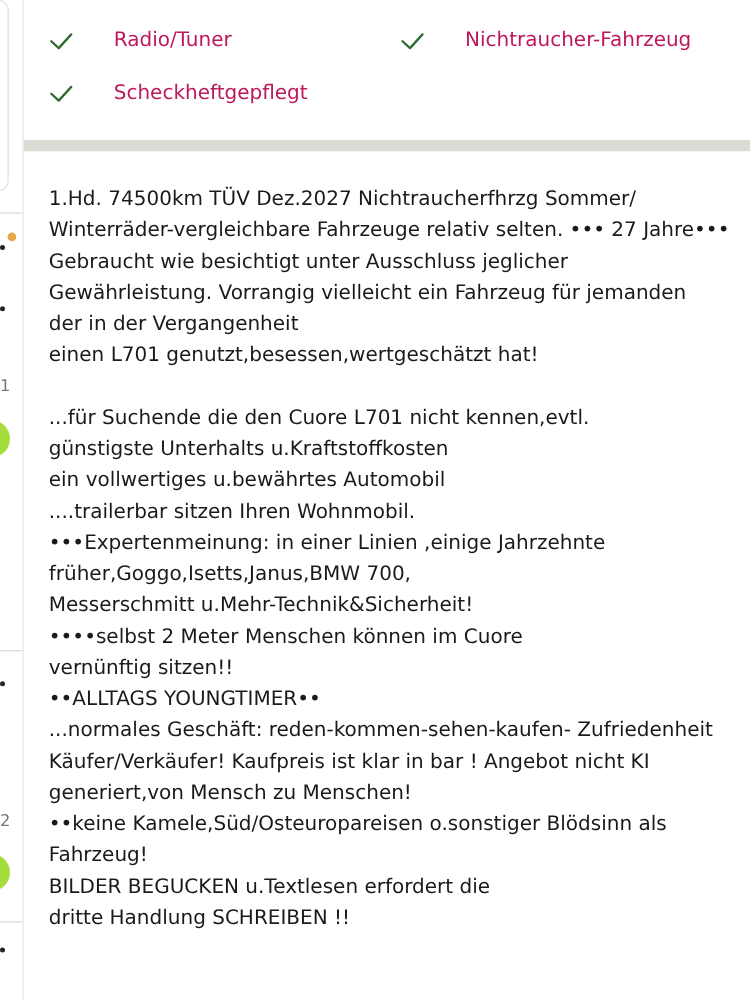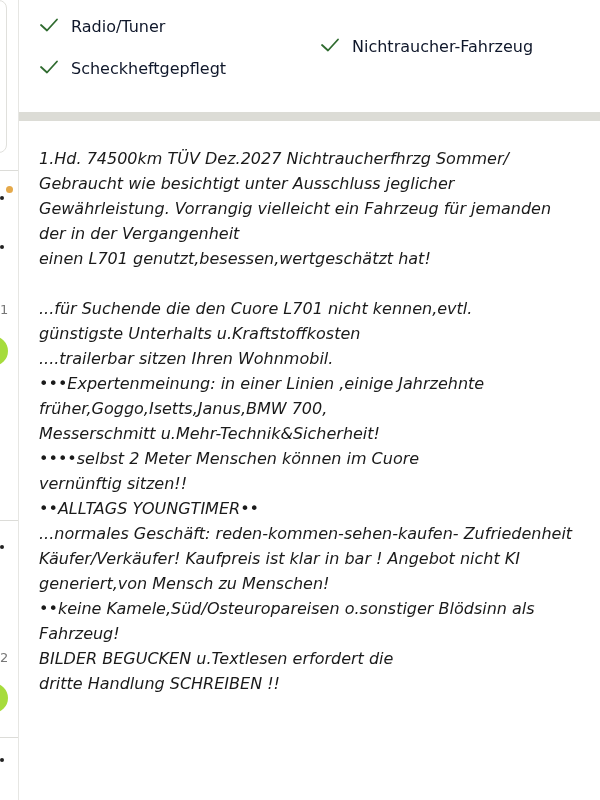--- a/index.html
+++ b/index.html
@@ -90,25 +90,26 @@
     .features {
       position: absolute;
       left: 0;
       top: 0;
       width: 581px;
       height: 112px;
     }
     .feature {
       position: absolute;
       display: flex;
-      align-items: flex-start;
+      align-items: flex-end;
       height: 24px;
       font-size: 16px;
-      color: #0f172a;
+      color: #be185d;
       white-space: nowrap;
+      gap: 20px;
     }
     .feature .check {
       width: 20px;
       height: 16px;
       margin-right: 12px;
       display: inline-block;
     }
     .section-divider {
       position: absolute;
       left: 0;
@@ -118,21 +119,20 @@
       background: #dcdcd6;
     }
     .description {
       position: absolute;
       left: 20px;
       top: 146px;
       width: 555px;
       font-size: 16px;
       line-height: 25px;
       color: #1a1a1a;
-      font-style: italic;
     }
     .description .line {
       display: block;
       white-space: nowrap;
       height: 25px;
     }
     .description .line.blank {
       height: 25px;
     }
   </style>
@@ -162,21 +162,21 @@
 
     <div class="features">
       <div class="feature" style="left:20px; top:17px;">
         <span class="check">
           <svg width="20" height="16" viewBox="0 0 20 16">
               <path d="M2 8 L8 13.5 L18 2.5" fill="none" stroke="#2f6b2f" stroke-width="1.8" stroke-linecap="round" stroke-linejoin="round"></path>
             </svg>
         </span>
         <span>Radio/Tuner</span>
       </div>
-      <div class="feature" style="left:301px; top:17px;margin-top:20px;">
+      <div class="feature" style="left:301px; top:17px;">
         <span class="check">
           <svg width="20" height="16" viewBox="0 0 20 16">
               <path d="M2 8 L8 13.5 L18 2.5" fill="none" stroke="#2f6b2f" stroke-width="1.8" stroke-linecap="round" stroke-linejoin="round"></path>
             </svg>
         </span>
         <span>Nichtraucher-Fahrzeug</span>
       </div>
       <div class="feature" style="left:20px; top:59px;">
         <span class="check">
           <svg width="20" height="16" viewBox="0 0 20 16">
@@ -184,27 +184,29 @@
             </svg>
         </span>
         <span>Scheckheftgepflegt</span>
       </div>
     </div>
 
     <div class="section-divider"></div>
 
     <div class="description">
       <span class="line">1.Hd. 74500km TÜV Dez.2027 Nichtraucherfhrzg Sommer/</span>
+      <span class="line">Winterräder-vergleichbare Fahrzeuge relativ selten. ••• 27 Jahre•••</span>
       <span class="line">Gebraucht wie besichtigt unter Ausschluss jeglicher</span>
       <span class="line">Gewährleistung. Vorrangig vielleicht ein Fahrzeug für jemanden</span>
       <span class="line">der in der Vergangenheit</span>
       <span class="line">einen L701 genutzt,besessen,wertgeschätzt hat!</span>
       <span class="line blank"></span>
       <span class="line">...für Suchende die den Cuore L701 nicht kennen,evtl.</span>
       <span class="line">günstigste Unterhalts u.Kraftstoffkosten</span>
+      <span class="line">ein vollwertiges u.bewährtes Automobil</span>
       <span class="line">....trailerbar sitzen Ihren Wohnmobil.</span>
       <span class="line">•••Expertenmeinung: in einer Linien ,einige Jahrzehnte</span>
       <span class="line">früher,Goggo,Isetts,Janus,BMW 700,</span>
       <span class="line">Messerschmitt u.Mehr-Technik&amp;Sicherheit!</span>
       <span class="line">••••selbst 2 Meter Menschen können im Cuore</span>
       <span class="line">vernünftig sitzen!!</span>
       <span class="line">••ALLTAGS YOUNGTIMER••</span>
       <span class="line">...normales Geschäft: reden-kommen-sehen-kaufen- Zufriedenheit</span>
       <span class="line">Käufer/Verkäufer! Kaufpreis ist klar in bar ! Angebot nicht KI</span>
       <span class="line">generiert,von Mensch zu Menschen!</span>

